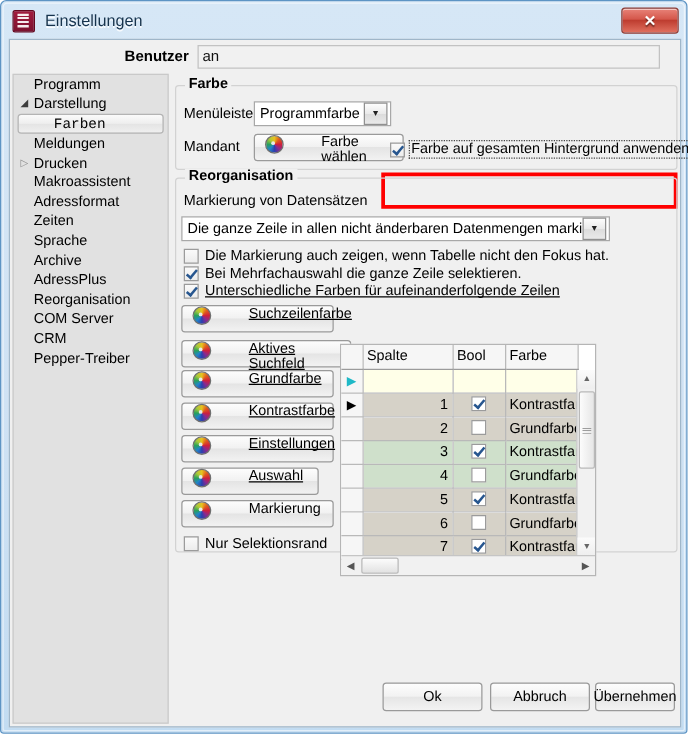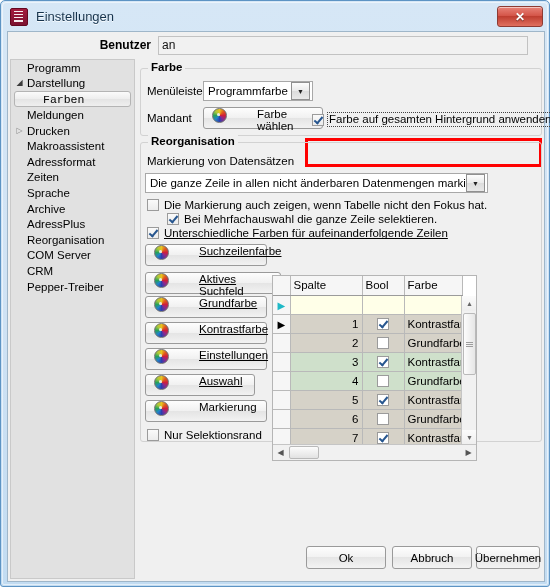--- a/index.html
+++ b/index.html
@@ -460,21 +460,21 @@
 
       <div class="combo" style="left:4px; top:30px; width:343px;">
         <span class="combo-text">Die ganze Zeile in allen nicht änderbaren Datenmengen markieren</span>
         <span class="combo-arrow">▼</span>
       </div>
 
       <div class="cb-row" style="left:6px; top:56px;">
         <span class="checkbox"></span>
         <span>Die Markierung auch zeigen, wenn Tabelle nicht den Fokus hat.</span>
       </div>
-      <div class="cb-row" style="left:6px; top:70px;margin-left:20px;">
+      <div class="cb-row" style="left:6px; top:70px;">
         <span class="checkbox checked"></span>
         <span>Bei Mehrfachauswahl die ganze Zeile selektieren.</span>
       </div>
       <div class="cb-row" style="left:6px; top:84px;">
         <span class="checkbox checked"></span>
         <span style="text-decoration:underline; text-decoration-skip-ink:none;">Unterschiedliche  Farben für aufeinanderfolgende Zeilen</span>
       </div>
 
       <div id="color-buttons">
           <div class="btn" style="position: absolute; left: 4px; top: 101px; width: 122px; height: 22px;">

